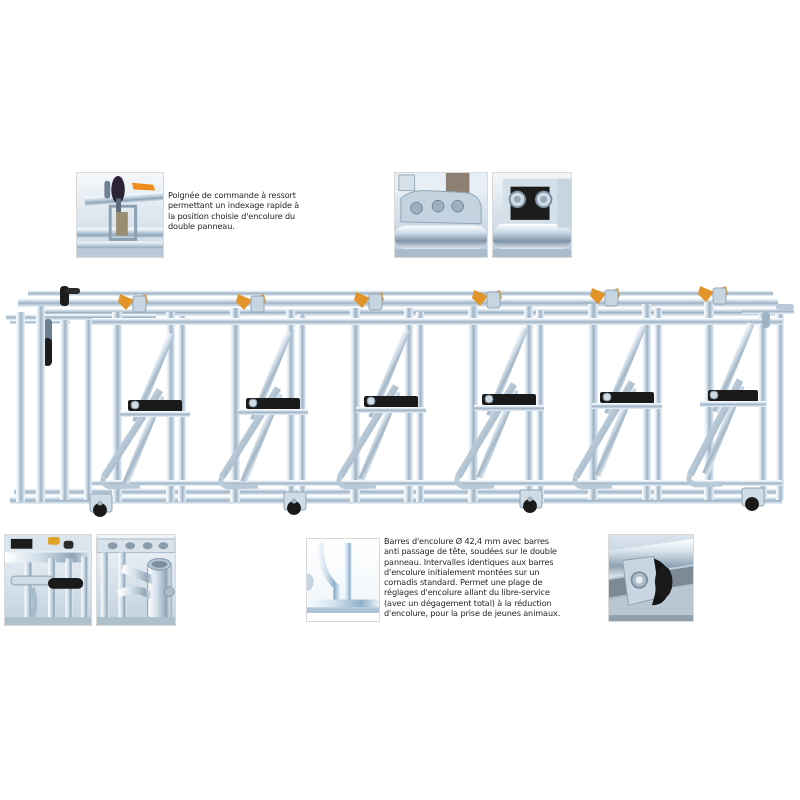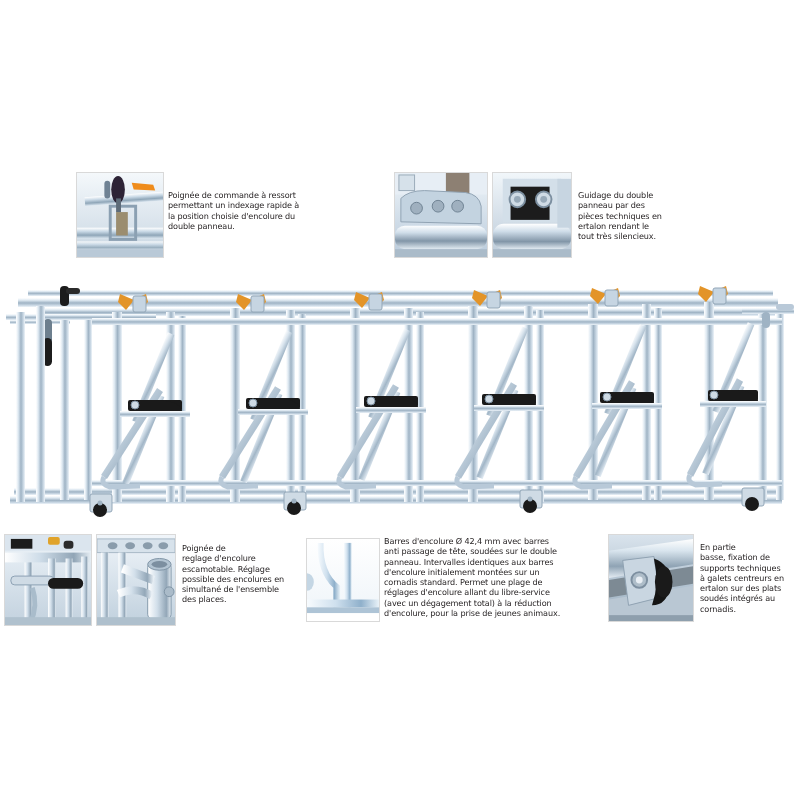--- a/index.html
+++ b/index.html
@@ -132,25 +132,20 @@
       <rect x="18" y="14" width="40" height="34" fill="#1c1c1c"></rect>
       <rect x="0" y="52" width="80" height="26" rx="11" fill="url(#tube3)"></rect>
       <circle cx="25" cy="27" r="8" fill="#cfdbe5" stroke="#7c8fa0" stroke-width="2"></circle>
       <circle cx="25" cy="27" r="3.5" fill="#97a9b8"></circle>
       <circle cx="52" cy="27" r="8" fill="#cfdbe5" stroke="#7c8fa0" stroke-width="2"></circle>
       <circle cx="52" cy="27" r="3.5" fill="#97a9b8"></circle>
       <rect x="66" y="6" width="14" height="50" fill="#c7d5e1"></rect>
       <rect x="0" y="78" width="80" height="8" fill="#aabbc9"></rect>
     </svg>
   </div>
-  <div class="caption" style="left:578px; top:190px; width:128px;">Guidage du double
-panneau par des
-pièces techniques en
-ertalon rendant le
-tout très silencieux.</div>
 
   <div id="main-product">
     <svg viewBox="0 0 800 252" preserveAspectRatio="none" aria-hidden="true">
       <defs>
         <linearGradient id="mtube" x1="0" y1="0" x2="0" y2="1">
           <stop offset="0" stop-color="#ffffff"></stop>
           <stop offset="0.25" stop-color="#dde8f1"></stop>
           <stop offset="0.55" stop-color="#9fb3c4"></stop>
           <stop offset="0.8" stop-color="#c6d5e2"></stop>
           <stop offset="1" stop-color="#eef4f9"></stop>
@@ -403,26 +398,20 @@
       <rect x="22" y="18" width="8" height="74" fill="url(#t5)"></rect>
       <rect x="52" y="28" width="24" height="58" rx="5" fill="url(#t5)" stroke="#8399ab"></rect>
       <ellipse cx="64" cy="30" rx="12" ry="6" fill="#b3c4d2" stroke="#7f93a5"></ellipse>
       <ellipse cx="64" cy="30" rx="8" ry="3.5" fill="#7c8fa0"></ellipse>
       <path d="M26 34 L58 46" stroke="url(#t5)" stroke-width="9" fill="none"></path>
       <path d="M22 60 Q40 52 56 62" stroke="url(#t5)" stroke-width="8" fill="none"></path>
       <circle cx="74" cy="58" r="5" fill="#aabbc9" stroke="#7f93a5"></circle>
       <rect x="0" y="84" width="80" height="8" fill="#afc0cd"></rect>
     </svg>
   </div>
-  <div class="caption" style="left:182px; top:543px; width:122px;">Poignée de
-reglage d'encolure
-escamotable. Réglage
-possible des encolures en
-simultané de l'ensemble
-des places.</div>
 
   <div class="photo" id="photo-barres-encolure" style="left:306px; top:538px; width:74px; height:84px;">
     <svg viewBox="0 0 74 84" preserveAspectRatio="none" aria-hidden="true">
       <defs>
         <linearGradient id="g6" x1="0" y1="0" x2="0" y2="1">
           <stop offset="0" stop-color="#ffffff"></stop>
             <stop offset="1" stop-color="#eef4f9"></stop>
         </linearGradient>
         <linearGradient id="t6" x1="0" y1="0" x2="1" y2="0">
           <stop offset="0" stop-color="#f7fbfe"></stop>
@@ -469,21 +458,14 @@
       <path d="M0 46 L86 32 L86 50 L0 64 Z" fill="#7d8a94"></path>
       <path d="M0 66 L86 52 L86 88 L0 88 Z" fill="#b9c7d3"></path>
       <path d="M14 26 L46 22 L52 64 L20 72 Z" fill="#c9d6e1" stroke="#8ea1b1"></path>
       <ellipse cx="31" cy="46" rx="8" ry="8" fill="#aebdc9" stroke="#7d8fa0" stroke-width="2"></ellipse>
       <ellipse cx="31" cy="46" rx="3.5" ry="3.5" fill="#e8eef4"></ellipse>
       <path d="M46 24 Q64 30 62 52 Q60 72 44 72 Q52 50 46 24 Z" fill="#141414"></path>
       <ellipse cx="56" cy="48" rx="9" ry="16" fill="#1a1a1a"></ellipse>
       <rect x="0" y="82" width="86" height="6" fill="#8e9fad"></rect>
     </svg>
   </div>
-  <div class="caption" style="left:700px; top:542px; width:100px;">En partie
-basse, fixation de
-supports techniques
-à galets centreurs en
-ertalon sur des plats
-soudés intégrés au
-cornadis.</div>
 
 </div>
 
 </body></html>

